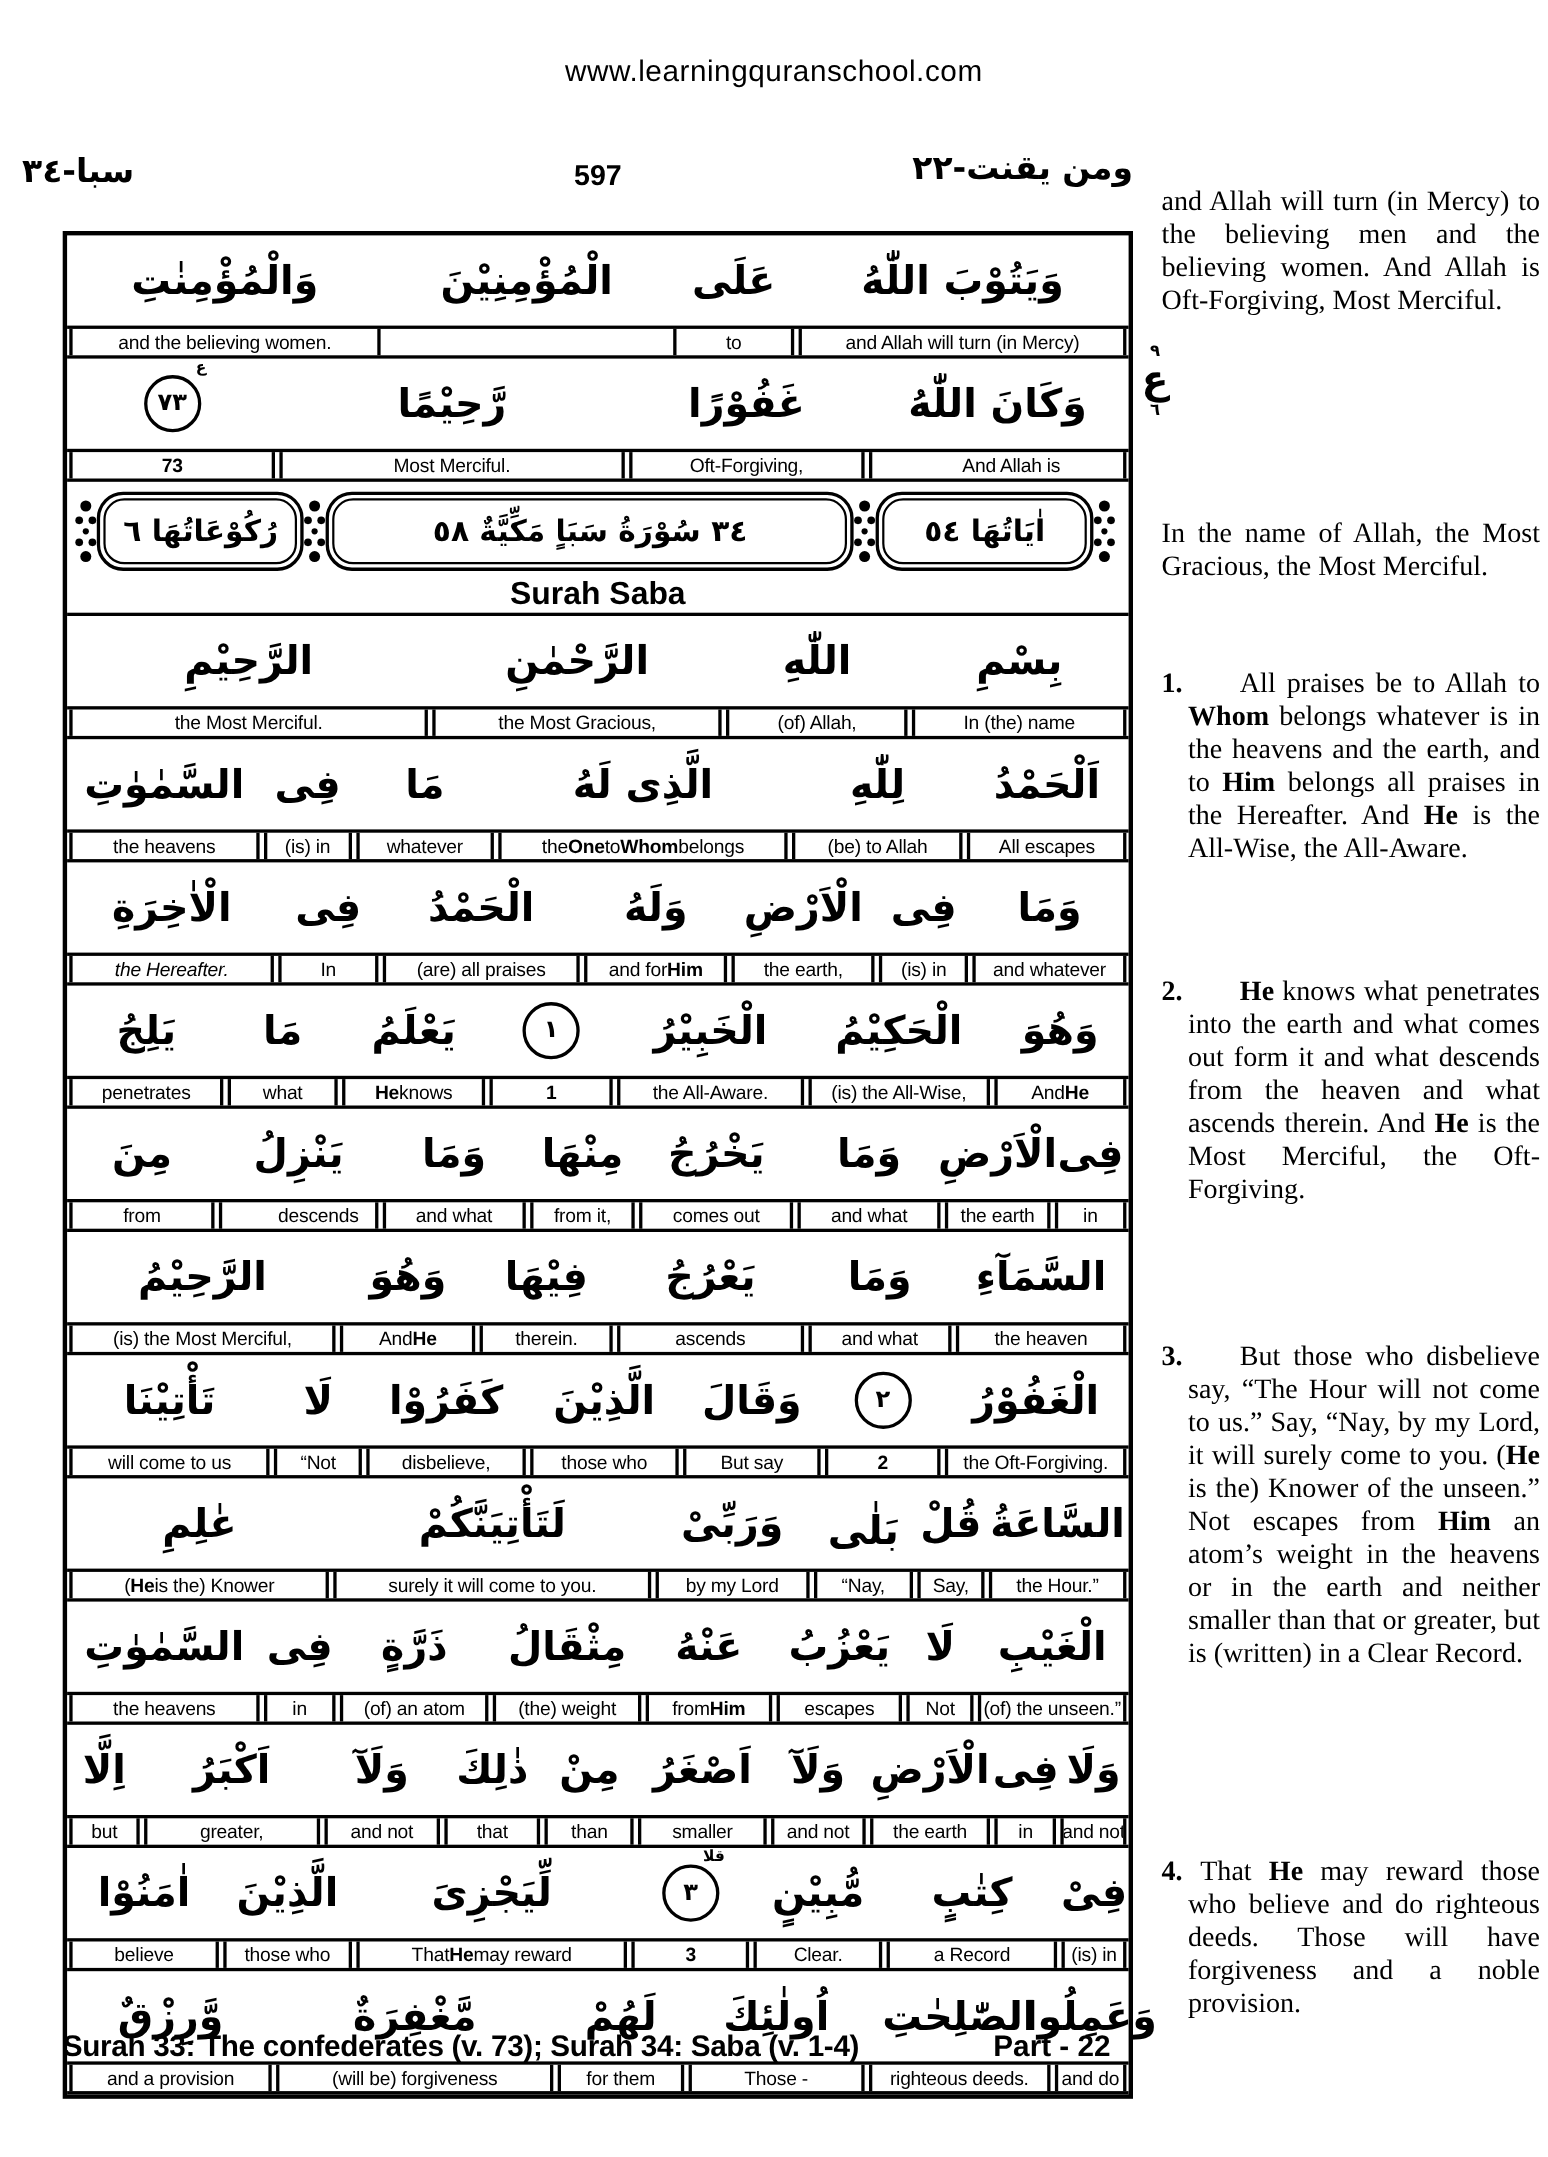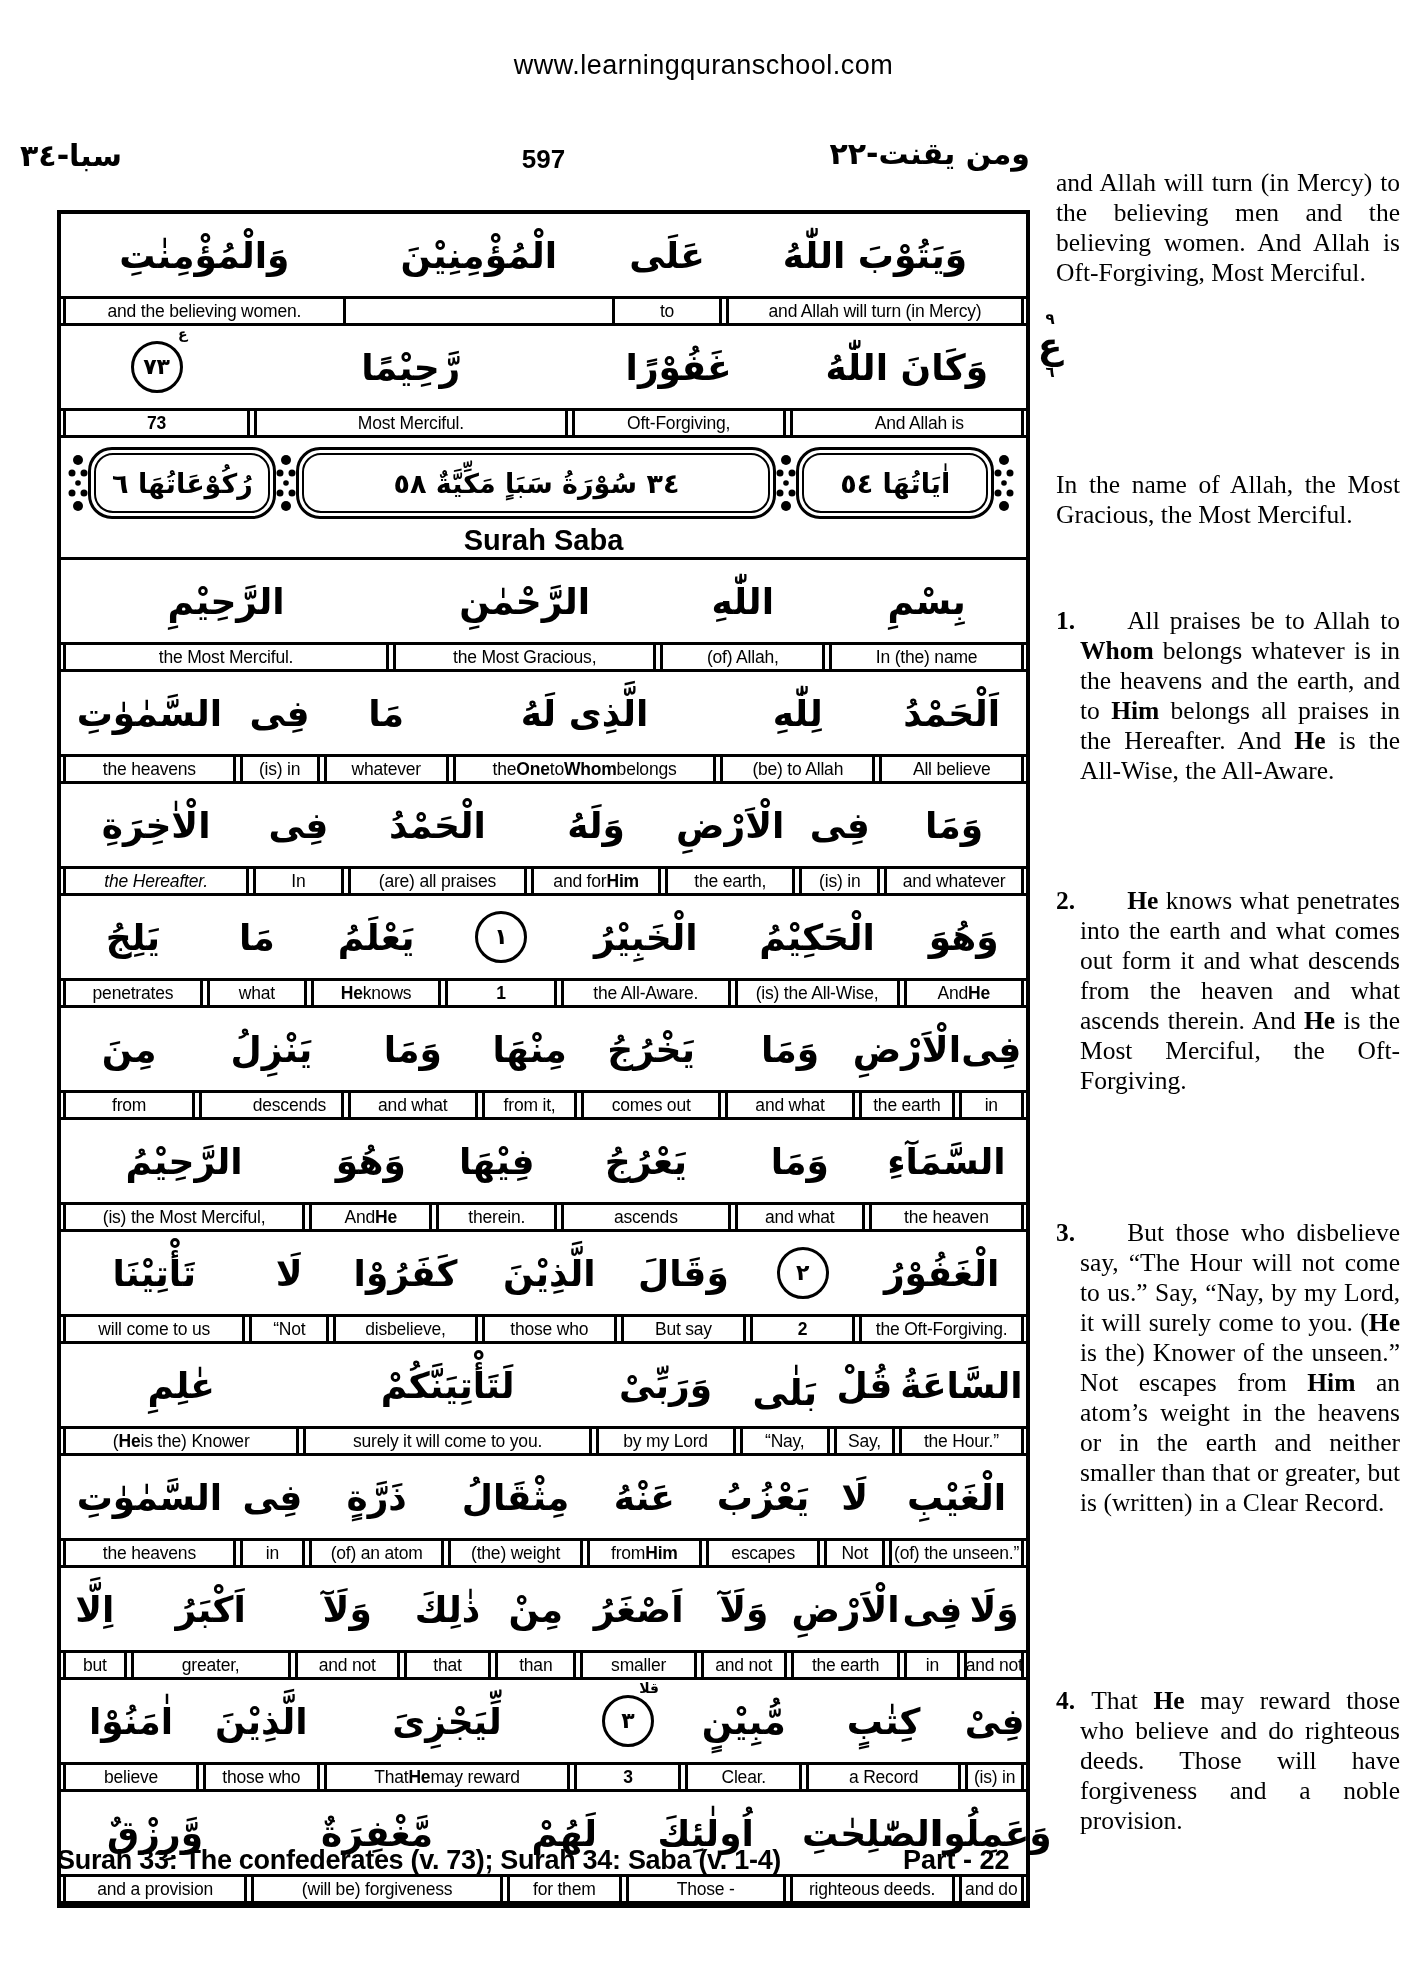--- a/index.html
+++ b/index.html
@@ -176,21 +176,21 @@
       </div>
       <div class="ar-row">
         <div class="ar-cell" style="width: 15.4%;">اَلْحَمْدُ</div>
         <div class="ar-cell" style="width: 16.5%;">لِلّٰهِ</div>
         <div class="ar-cell" style="width: 27.7%;">الَّذِى لَهُ</div>
         <div class="ar-cell" style="width: 13.4%;">مَا</div>
         <div class="ar-cell" style="width: 8.7%;">فِى</div>
         <div class="ar-cell" style="width: 18.3%;">السَّمٰوٰتِ</div>
       </div>
       <div class="tr-row">
-        <div class="tr-cell" style="width: calc(15.4% - 4px);">All believe</div>
+        <div class="tr-cell" style="width: calc(15.4% - 4px);">All escapes</div>
         <div class="tr-cell" style="width: calc(16.5% - 4px);">(be) to Allah</div>
         <div class="tr-cell" style="width: calc(27.7% - 4px);">the <b>One</b> to <b>Whom</b> belongs</div>
         <div class="tr-cell" style="width: calc(13.4% - 4px);">whatever</div>
         <div class="tr-cell" style="width: calc(8.7% - 4px);">(is) in</div>
         <div class="tr-cell" style="width: calc(18.3% - 4px);">the heavens</div>
       </div>
       <div class="ar-row">
         <div class="ar-cell" style="width: 14.9%;">وَمَا</div>
         <div class="ar-cell" style="width: 8.8%;">فِى</div>
         <div class="ar-cell" style="width: 13.9%;">الْاَرْضِ</div>

